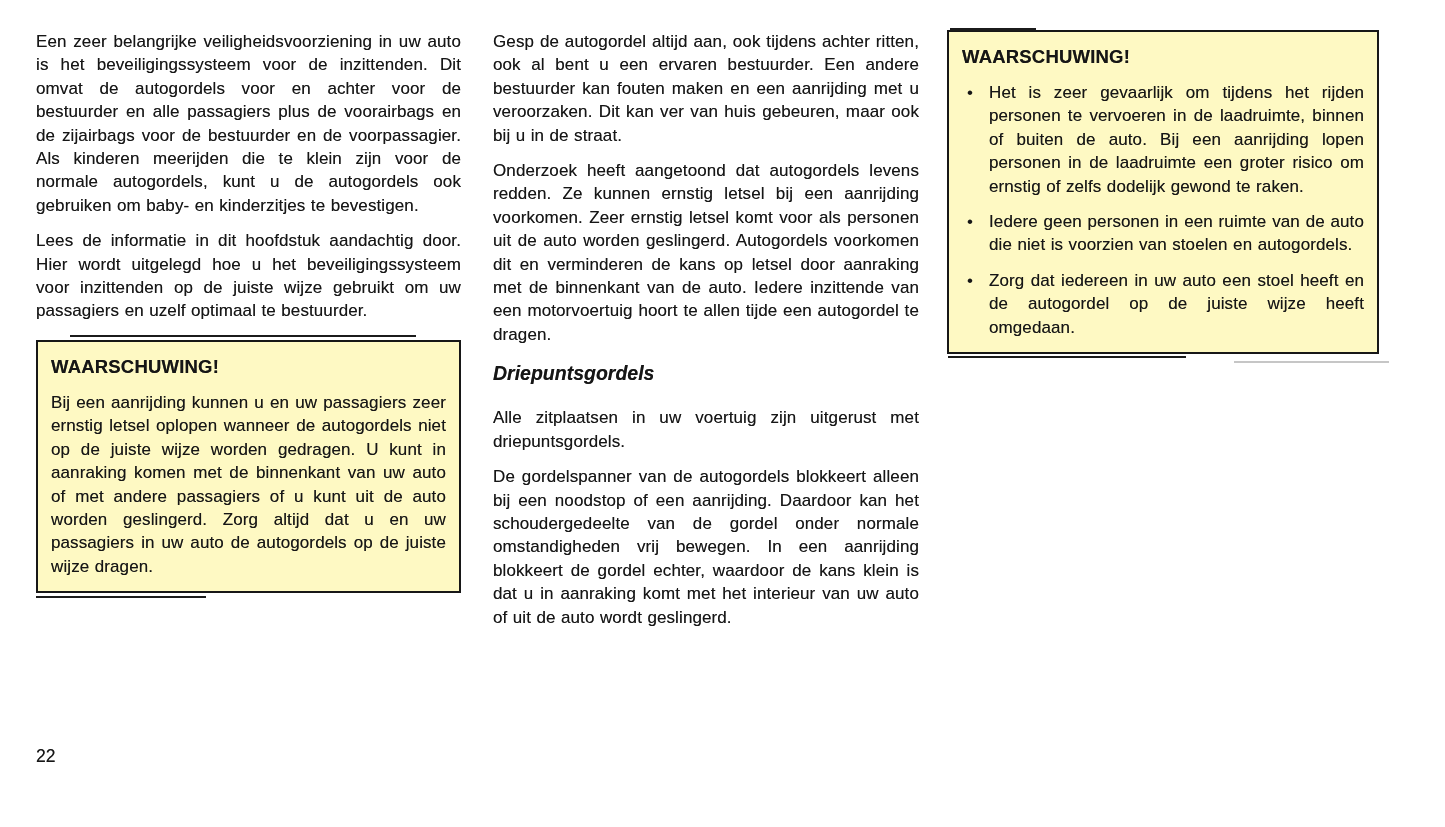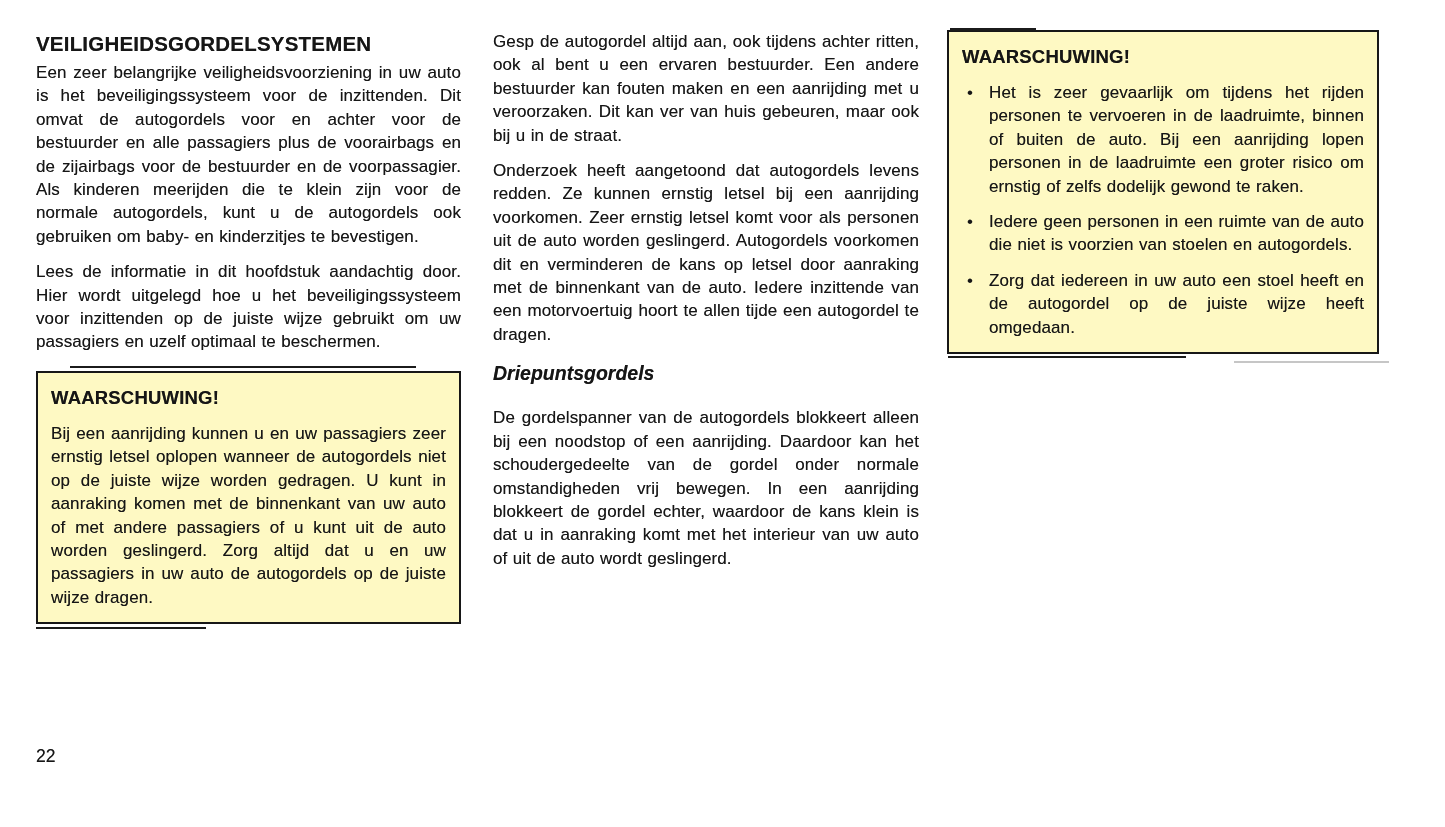--- a/index.html
+++ b/index.html
@@ -98,36 +98,36 @@
     line-height: 24px;
     text-shadow: 0 0 0.5px rgba(20,20,20,0.55);
   }
 </style>
 </head>
 <body>
 
 <div class="page">
 
   <div class="col" id="col-left">
-    <h1 class="section-title">VEILIGHEIDSGORDELSYSTEMEN</h1>
     <p class="body-text">Een zeer belangrijke veiligheidsvoorziening in uw auto is het beveiligingssysteem voor de inzittenden. Dit omvat de autogordels voor en achter voor de bestuurder en alle passagiers plus de voorairbags en de zijairbags voor de bestuurder en de voorpassagier. Als kinderen meerijden die te klein zijn voor de normale autogordels, kunt u de autogordels ook gebruiken om baby- en kinderzitjes te bevestigen.</p>
-    <p class="body-text">Lees de informatie in dit hoofdstuk aandachtig door. Hier wordt uitgelegd hoe u het beveiligingssysteem voor inzittenden op de juiste wijze gebruikt om uw passagiers en uzelf optimaal te beschermen.</p>
+    <p class="body-text">Lees de informatie in dit hoofdstuk aandachtig door. Hier wordt uitgelegd hoe u het beveiligingssysteem voor inzittenden op de juiste wijze gebruikt om uw passagiers en uzelf optimaal te bestuurder.</p>
 
     <div class="warnbox">
       <div class="artifact art-lt"></div>
       <div class="warn-title">WAARSCHUWING!</div>
       <p class="body-text last">Bij een aanrijding kunnen u en uw passagiers zeer ernstig letsel oplopen wanneer de autogordels niet op de juiste wijze worden gedragen. U kunt in aanraking komen met de binnenkant van uw auto of met andere passagiers of u kunt uit de auto worden geslingerd. Zorg altijd dat u en uw passagiers in uw auto de autogordels op de juiste wijze dragen.</p>
       <div class="artifact art-lb"></div>
     </div>
   </div>
 
   <div class="col" id="col-mid">
     <p class="body-text">Gesp de autogordel altijd aan, ook tijdens achter ritten, ook al bent u een ervaren bestuurder. Een andere bestuurder kan fouten maken en een aanrijding met u veroorzaken. Dit kan ver van huis gebeuren, maar ook bij u in de straat.</p>
     <p class="body-text"><span>Onderzoek heeft aangetoond dat autogordels levens redden. Ze kunnen ernstig letsel bij een aanrijding voorkomen. Zeer ernstig letsel komt voor als personen uit de auto worden geslingerd. Autogordels voorkomen dit en verminderen de kans op letsel door aanraking met de binnenkant van de auto. </span><span class="bold-inline">Iedere inzittende</span><span> van een motorvoertuig hoort te allen tijde een autogordel te dragen.</span></p>
     <h2 class="subsection-title">Driepuntsgordels</h2>
+    <p class="body-text">Alle zitplaatsen in uw voertuig zijn uitgerust met driepuntsgordels.</p>
     <p class="body-text">De gordelspanner van de autogordels blokkeert alleen bij een noodstop of een aanrijding. Daardoor kan het schoudergedeelte van de gordel onder normale omstandigheden vrij bewegen. In een aanrijding blokkeert de gordel echter, waardoor de kans klein is dat u in aanraking komt met het interieur van uw auto of uit de auto wordt geslingerd.</p>
   </div>
 
   <div class="col" id="col-right">
     <div class="warnbox">
       <div class="artifact art-rt"></div>
       <div class="warn-title">WAARSCHUWING!</div>
       <ul class="bullets">
         <li>
           <span class="bullet-dot">•</span>

